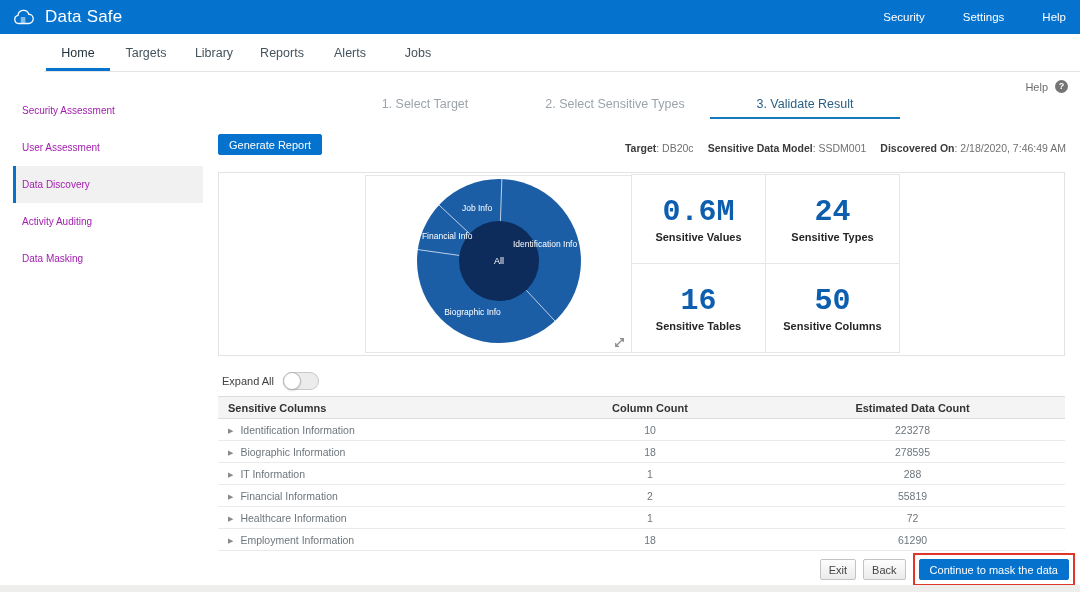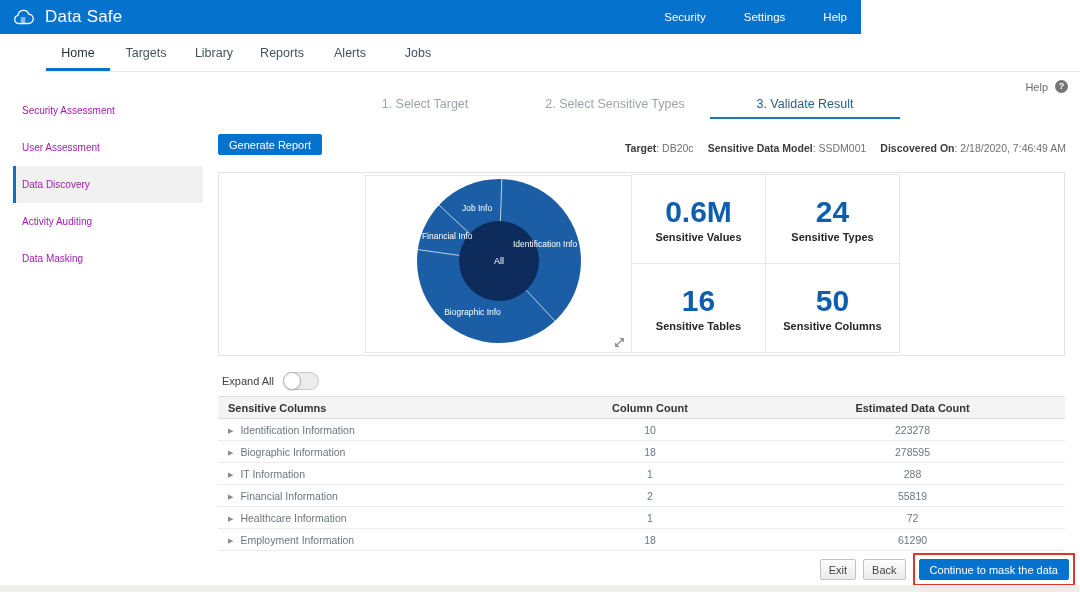--- a/index.html
+++ b/index.html
@@ -4,21 +4,21 @@
 <style>
   * { box-sizing: border-box; margin: 0; padding: 0; }
   html,body { width:1080px; height:592px; }
   body {
     font-family: "Liberation Sans", "DejaVu Sans", sans-serif;
     background:#ffffff; color:#333; overflow:hidden; position:relative;
   }
   .page { position:relative; width:1080px; height:592px; background:#fff; }
 
   
-  .appbar { position:absolute; left:0; top:0; width:861px; height:34px;
+  .appbar { position:absolute; left:0; top:0; width:1080px; height:34px;
     background:#0572ce; display:flex; align-items:center; padding:0 14px 0 12px; }
   .appbar .logo { width:24px; height:22px; display:flex; align-items:center; }
   .appbar .title { color:#fff; font-size:17px; margin-left:9px; letter-spacing:.2px; }
   .appbar .spacer { flex:1; }
   .appbar .links { display:flex; gap:38px; }
   .appbar .links span { color:#fff; font-size:11.5px; cursor:pointer; }
 
   
   .tabs { position:absolute; left:0; top:34px; width:1080px; height:38px;
     border-bottom:1px solid #e4e4e4; display:flex; align-items:stretch;margin-left:44px; }
@@ -60,21 +60,21 @@
   .panel { position:absolute; left:218px; top:172px; width:847px; height:184px;
     border:1px solid #e3e3e3; background:#fff; }
   .chart-box { position:absolute; left:146px; top:2px; width:267px; height:178px;
     border:1px solid #e6e6e6; background:#fff; }
   .chart-box svg.sunburst { position:absolute; left:0; top:0; }
   .resize-ic { position:absolute; right:5px; bottom:4px; width:13px; height:13px; cursor:pointer; }
   .stats { position:absolute; left:413px; top:2px; width:268px; height:178px;
     display:grid; grid-template-columns:1fr 1fr; grid-template-rows:1fr 1fr; }
   .stat { border:1px solid #e6e6e6; margin-left:-1px; margin-top:-1px;
     display:flex; flex-direction:column; align-items:center; justify-content:center; background:#fff; }
-  .stat .num { font-size:30px; font-weight:bold; color:#0d5eae; line-height:32px; }
+  .stat .num { font-size:30px; font-weight:bold; color:#0d5eae; line-height:32px;font-family:Liberation Mono, monospace; }
   .stat .lbl { font-size:11px; font-weight:bold; color:#262626; margin-top:3px; }
 
   
   .expand-row { position:absolute; left:222px; top:370px; height:22px; display:flex; align-items:center; gap:9px; }
   .expand-row .lab { font-size:11px; color:#3f3f3f; }
   .toggle { width:36px; height:18px; border-radius:9px; background:#ececec;
     border:1px solid #c9c9c9; position:relative; cursor:pointer; }
   .toggle .knob { position:absolute; left:-1px; top:-1px; width:18px; height:18px;
     border-radius:50%; background:#fff; border:1px solid #b5b5b5; box-shadow:0 1px 2px rgba(0,0,0,.15); }
 

